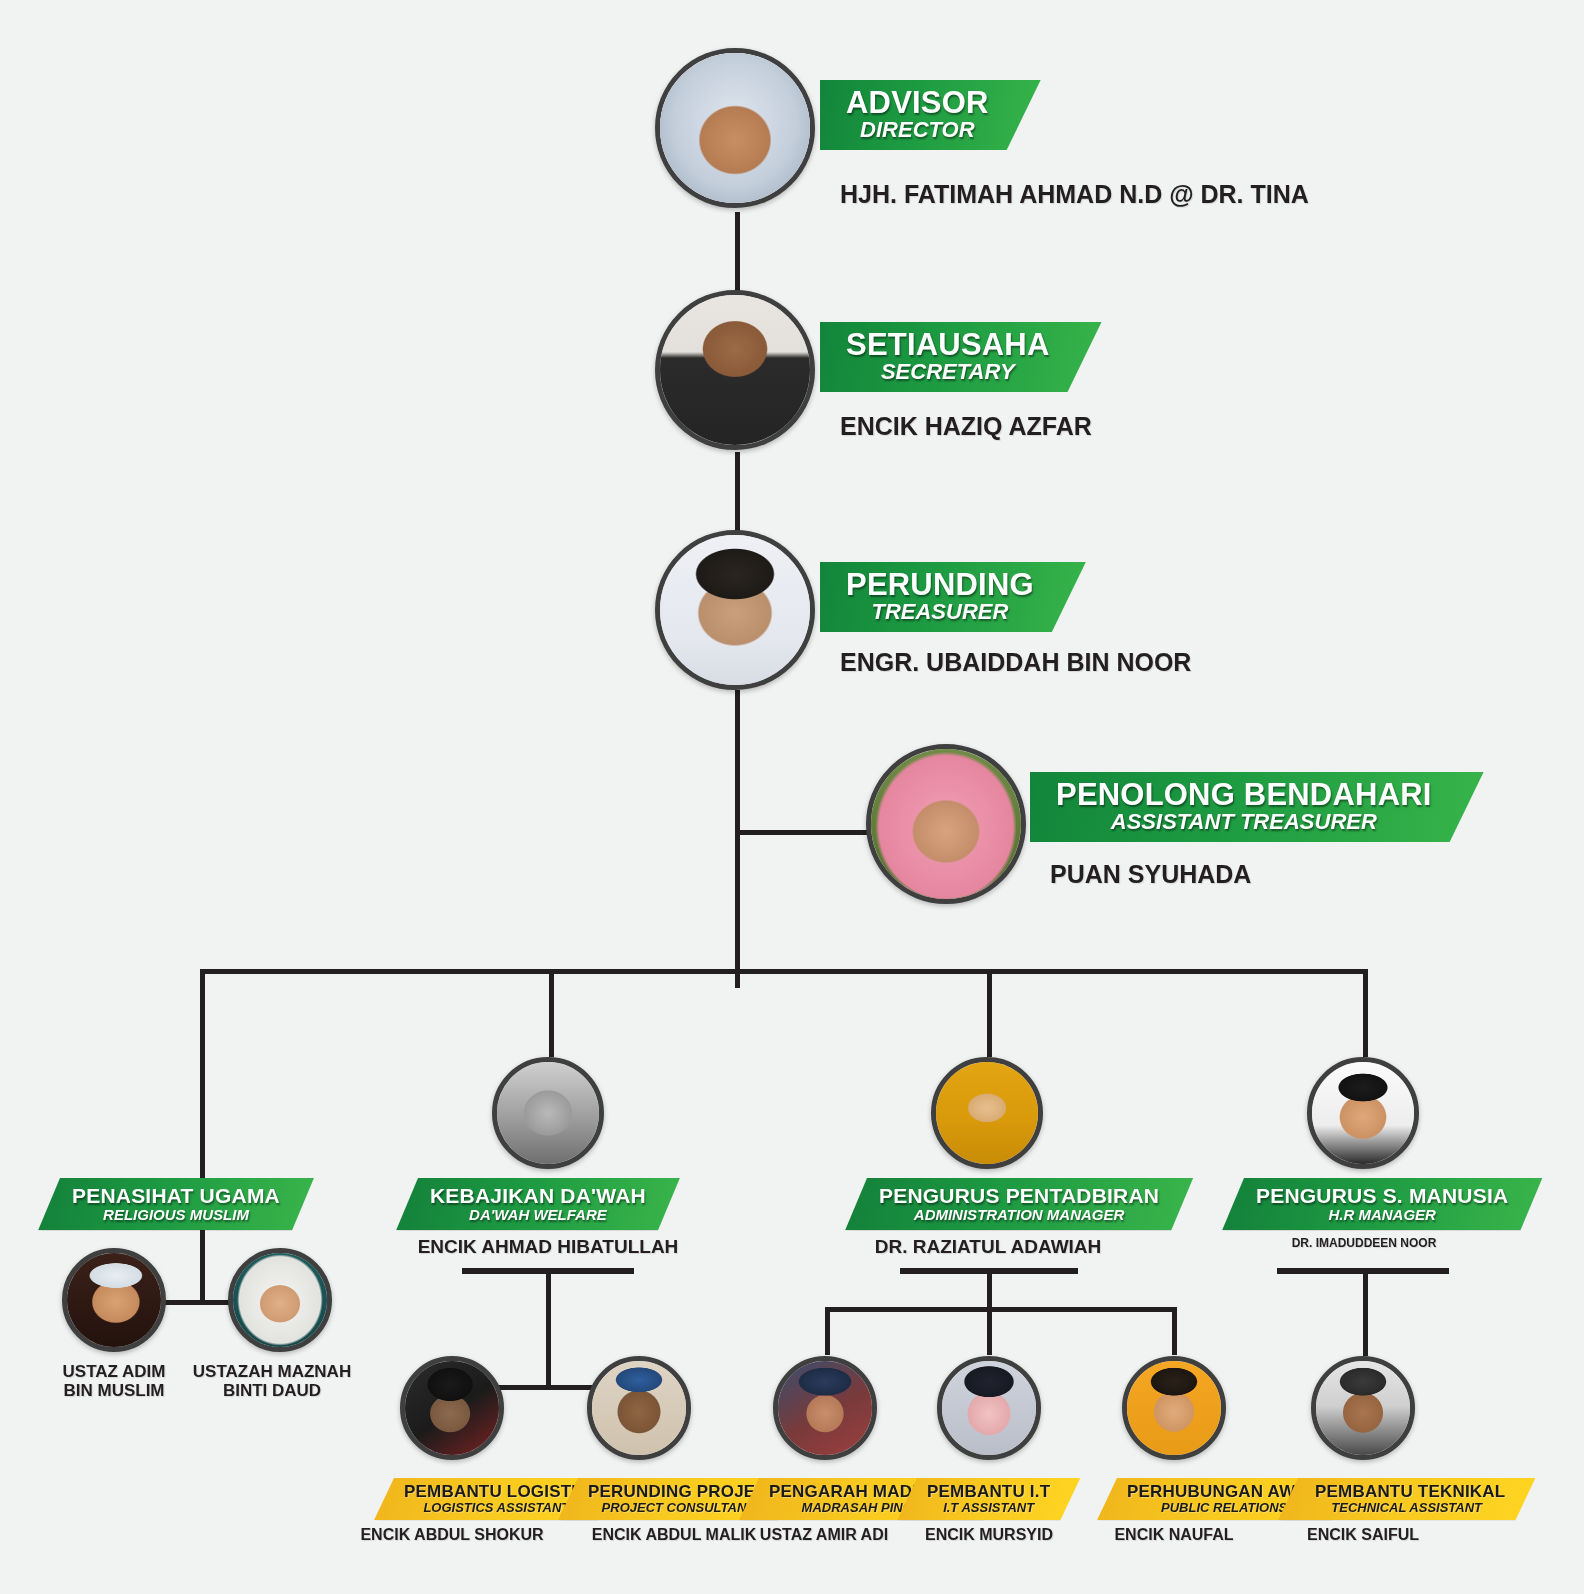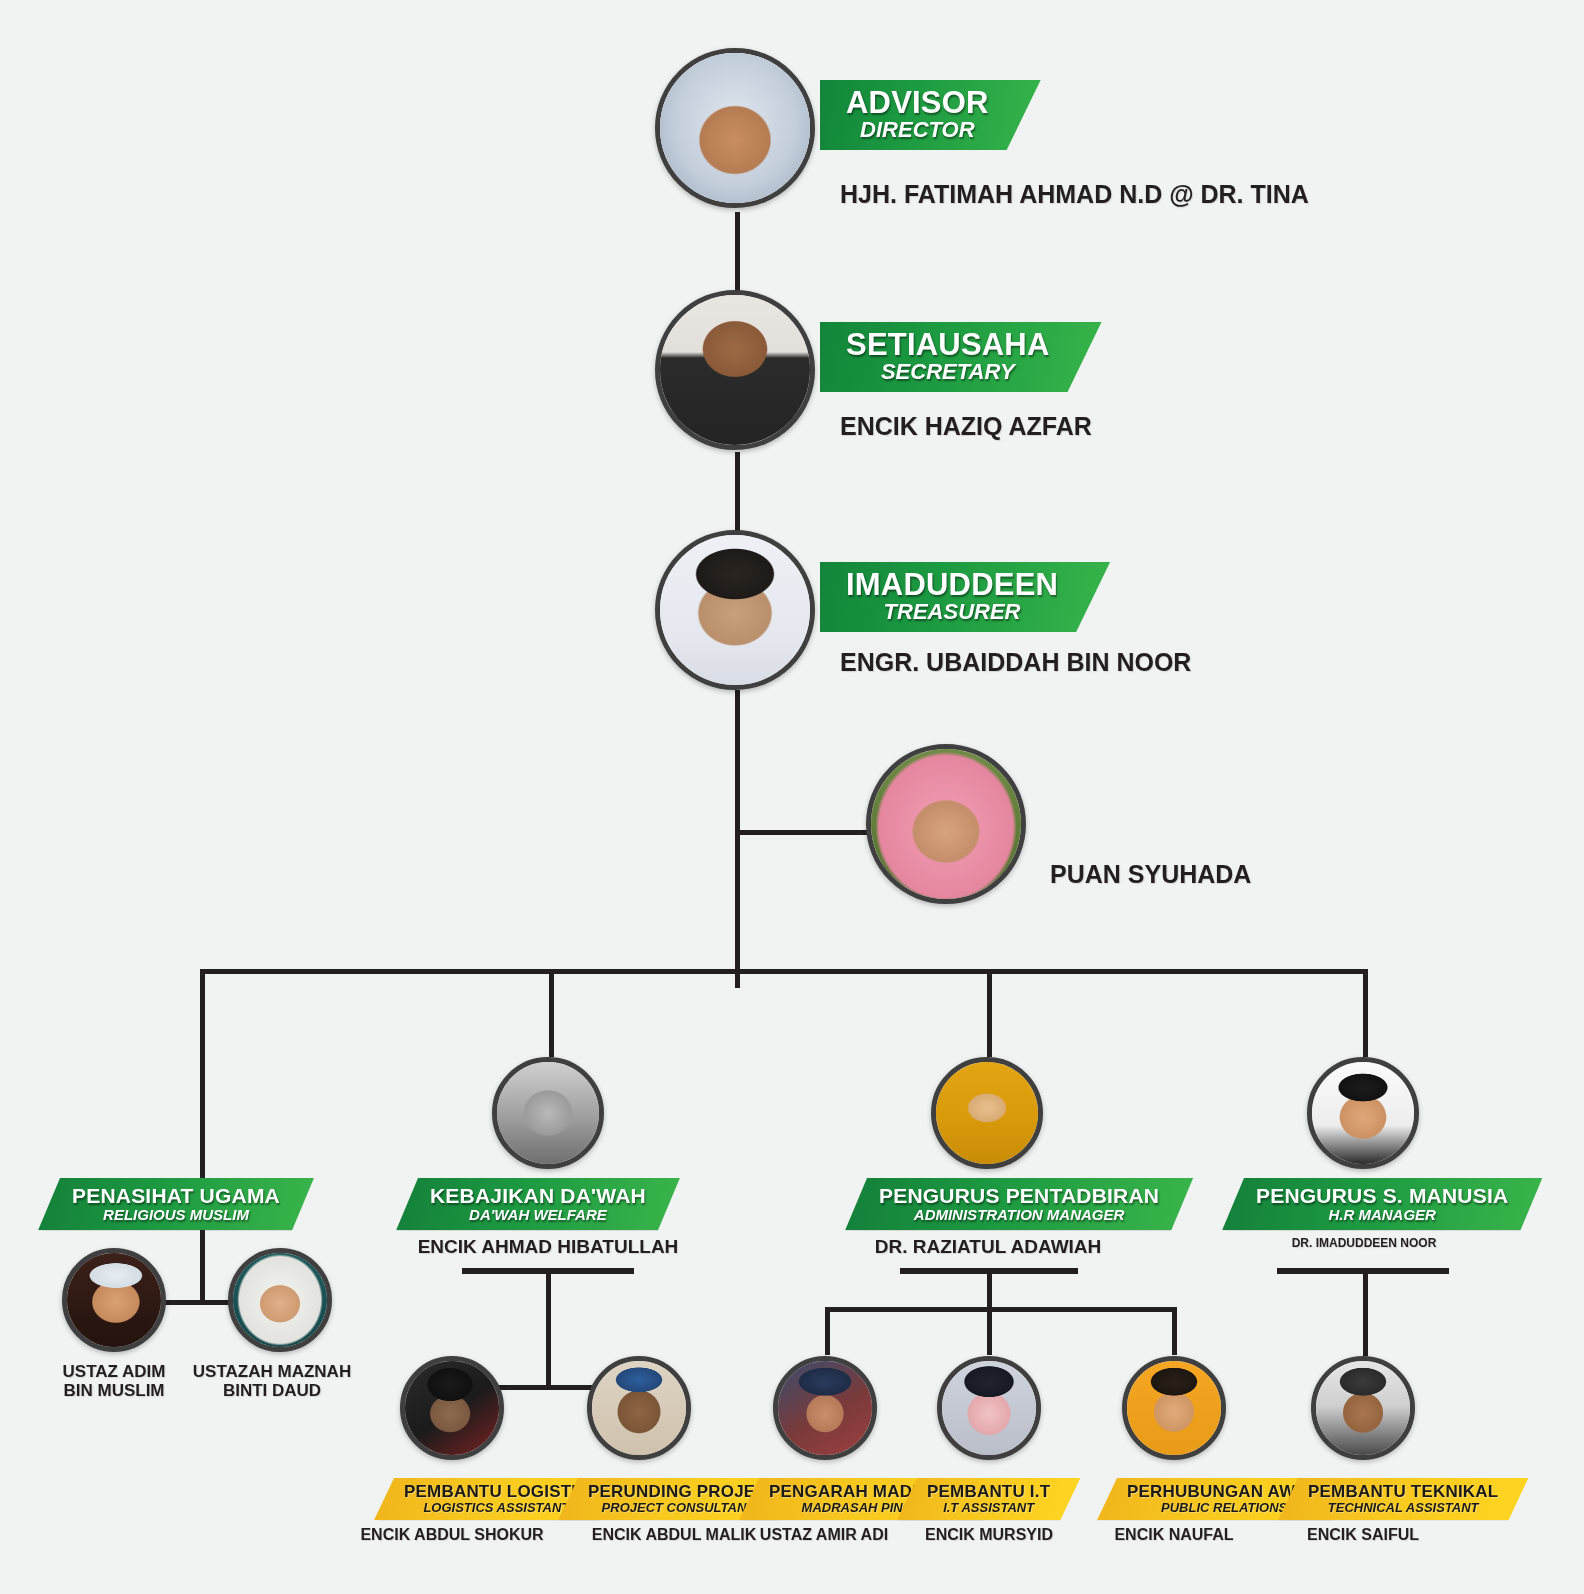--- a/index.html
+++ b/index.html
@@ -157,31 +157,35 @@
   </div>
   <div class="pname" style="left:840px; top:412px; font-size:25px;">ENCIK HAZIQ AZFAR</div>
 
   <div class="avatar" style="left:655px; top:530px; width:160px; height:160px;">
     <span class="ph" style="background-image:
         radial-gradient(ellipse 34% 22% at 50% 26%, #2b2520 0%, #1d1a17 75%, transparent 78%),
         radial-gradient(ellipse 34% 30% at 50% 52%, #caa07c 0%, #b98f6c 70%, transparent 74%),
         linear-gradient(180deg,#eef0f5 0%,#e4e7ee 70%,#d8dce4 100%);"></span>
   </div>
   <div class="badge green-r" style="left:820px; top:562px; font-size:0;">
-    <span class="t1" style="font-size:31px;">IMADUDDEEN</span>
+    <span class="t1" style="font-size:31px;">PERUNDING</span>
     <span class="t2" style="font-size:22px;">TREASURER</span>
   </div>
   <div class="pname" style="left:840px; top:648px; font-size:25px;">ENGR. UBAIDDAH BIN NOOR</div>
 
   <div class="avatar" style="left:866px; top:744px; width:160px; height:160px;">
     <span class="ph" style="background-image:
         radial-gradient(ellipse 30% 28% at 50% 55%, #d7a37e 0%, #c58e6a 72%, transparent 76%),
         radial-gradient(ellipse 62% 66% at 50% 52%, #f09fb4 0%, #e5869f 72%, transparent 76%),
         linear-gradient(180deg,#6f8b46 0%,#55702f 100%);"></span>
   </div>
+  <div class="badge green-r" style="left:1030px; top:772px; font-size:0;">
+    <span class="t1" style="font-size:31px;">PENOLONG BENDAHARI</span>
+    <span class="t2" style="font-size:22px;">ASSISTANT TREASURER</span>
+  </div>
   <div class="pname" style="left:1050px; top:860px; font-size:25px;">PUAN SYUHADA</div>
 
   <div class="badge green-b" style="left:38px; top:1178px; font-size:0;">
     <span class="t1" style="font-size:21px;">PENASIHAT UGAMA</span>
     <span class="t2" style="font-size:15px;">RELIGIOUS MUSLIM</span>
   </div>
 
   <div class="avatar" style="left:62px; top:1248px; width:104px; height:104px;">
     <span class="ph" style="background-image:
         radial-gradient(ellipse 34% 16% at 52% 24%, #e8eef3 0%, #d4dde4 80%, transparent 84%),
@@ -297,18 +301,18 @@
   </div>
   <div class="pname center" style="left:1174px; top:1526px; font-size:16px;">ENCIK NAUFAL</div>
 
   <div class="avatar" style="left:1311px; top:1356px; width:104px; height:104px;">
     <span class="ph" style="background-image:
         radial-gradient(ellipse 30% 18% at 50% 22%, #3b3b3b 0%, #2a2a2a 80%, transparent 84%),
         radial-gradient(ellipse 28% 28% at 50% 55%, #a8754f 0%, #96653f 74%, transparent 78%),
         linear-gradient(180deg,#e6e6e6 0%,#cfcfcf 48%,#4a4a4a 100%);"></span>
   </div>
   <div class="badge yellow" style="left:1278px; top:1478px; font-size:0;">
-    <span class="t1" style="font-size:17px;">PEMBANTU TEKNIKAL</span>
+    <span class="t1" style="font-size:17px;margin-left:7px;">PEMBANTU TEKNIKAL</span>
     <span class="t2" style="font-size:13px;">TECHNICAL ASSISTANT</span>
   </div>
   <div class="pname center" style="left:1363px; top:1526px; font-size:16px;">ENCIK SAIFUL</div>
 
 </div>
 
 </body></html>

